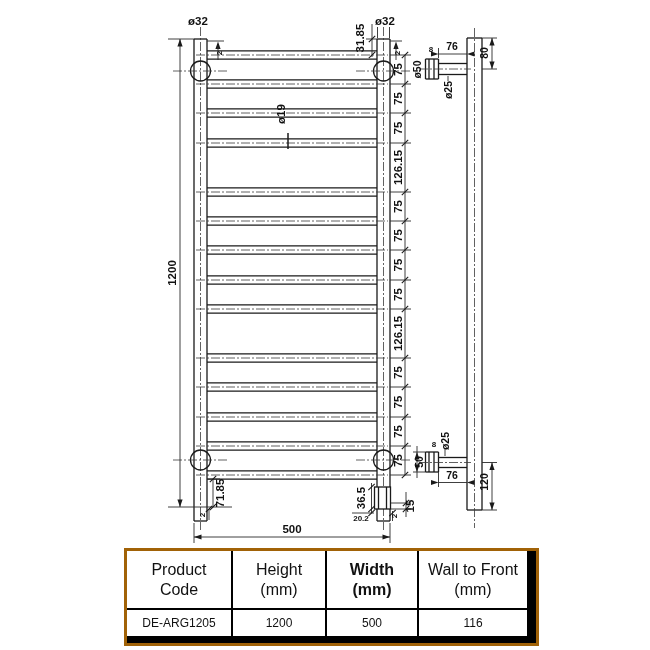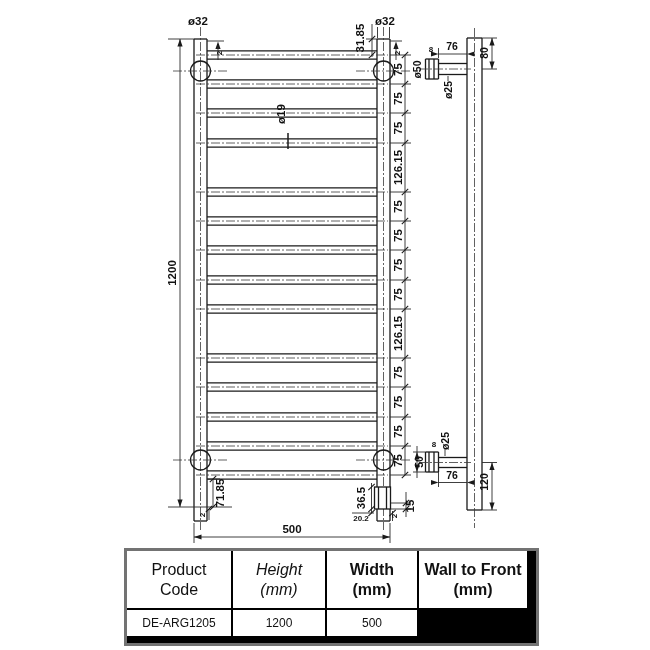--- a/index.html
+++ b/index.html
@@ -10,31 +10,31 @@
   .outline{stroke:#1a1a1a;stroke-width:1.3;fill:none;}
   .thin{stroke:#2a2a2a;stroke-width:0.9;fill:none;}
   .cl{stroke:#3a3a3a;stroke-width:0.8;fill:none;stroke-dasharray:9 2 2 2;}
   .tick{stroke:#1a1a1a;stroke-width:1.1;fill:none;}
   .arr{fill:#1a1a1a;stroke:none;}
   svg text{font-family:"Liberation Sans",sans-serif;fill:#111;}
   .dim{font-size:11.5px;font-weight:bold;}
   .dim-md{font-size:10.5px;font-weight:bold;}
   .dim-sm{font-size:8px;font-weight:bold;}
   .spec-table{position:absolute;left:124px;top:548px;width:409px;height:92px;
-      background:#000;border:3px solid #737373;display:grid;
+      background:#000;border:3px solid #a16207;display:grid;
       grid-template-columns:104px 92px 90px 108px;grid-template-rows:57px 26px;gap:2px;}
   .spec-table .cell{background:#fff;display:flex;align-items:center;justify-content:center;
       text-align:center;color:#111;}
   .spec-table .hdr{font-size:16px;line-height:1.22;}
   .spec-table .val{font-size:12px;}
   .hdr span{display:inline-block;}
   .hdr.c1 span{max-width:80px;}
-  .hdr.c2 span{max-width:70px;font-style:italic;}
+  .hdr.c2 span{max-width:70px;}
   .hdr.c3 span{max-width:70px;font-weight:bold;}
-  .hdr.c4 span{max-width:105px;font-weight:bold;}
+  .hdr.c4 span{max-width:105px;}
 </style>
 </head>
 <body>
 
 <div class="stage">
 
 <svg width="650" height="650" viewBox="0 0 650 650">
   <defs>
     <g id="rung">
       <line class="outline" x1="207" y1="-4.2" x2="377" y2="-4.2"></line>
@@ -308,15 +308,18 @@
       </div>
   <div class="cell val">
         <span>DE-ARG1205</span>
       </div>
   <div class="cell val">
         <span>1200</span>
       </div>
   <div class="cell val">
         <span>500</span>
       </div>
+  <div class="cell val">
+        <span>116</span>
+      </div>
 </div>
 
 </div>
 
 </body></html>

